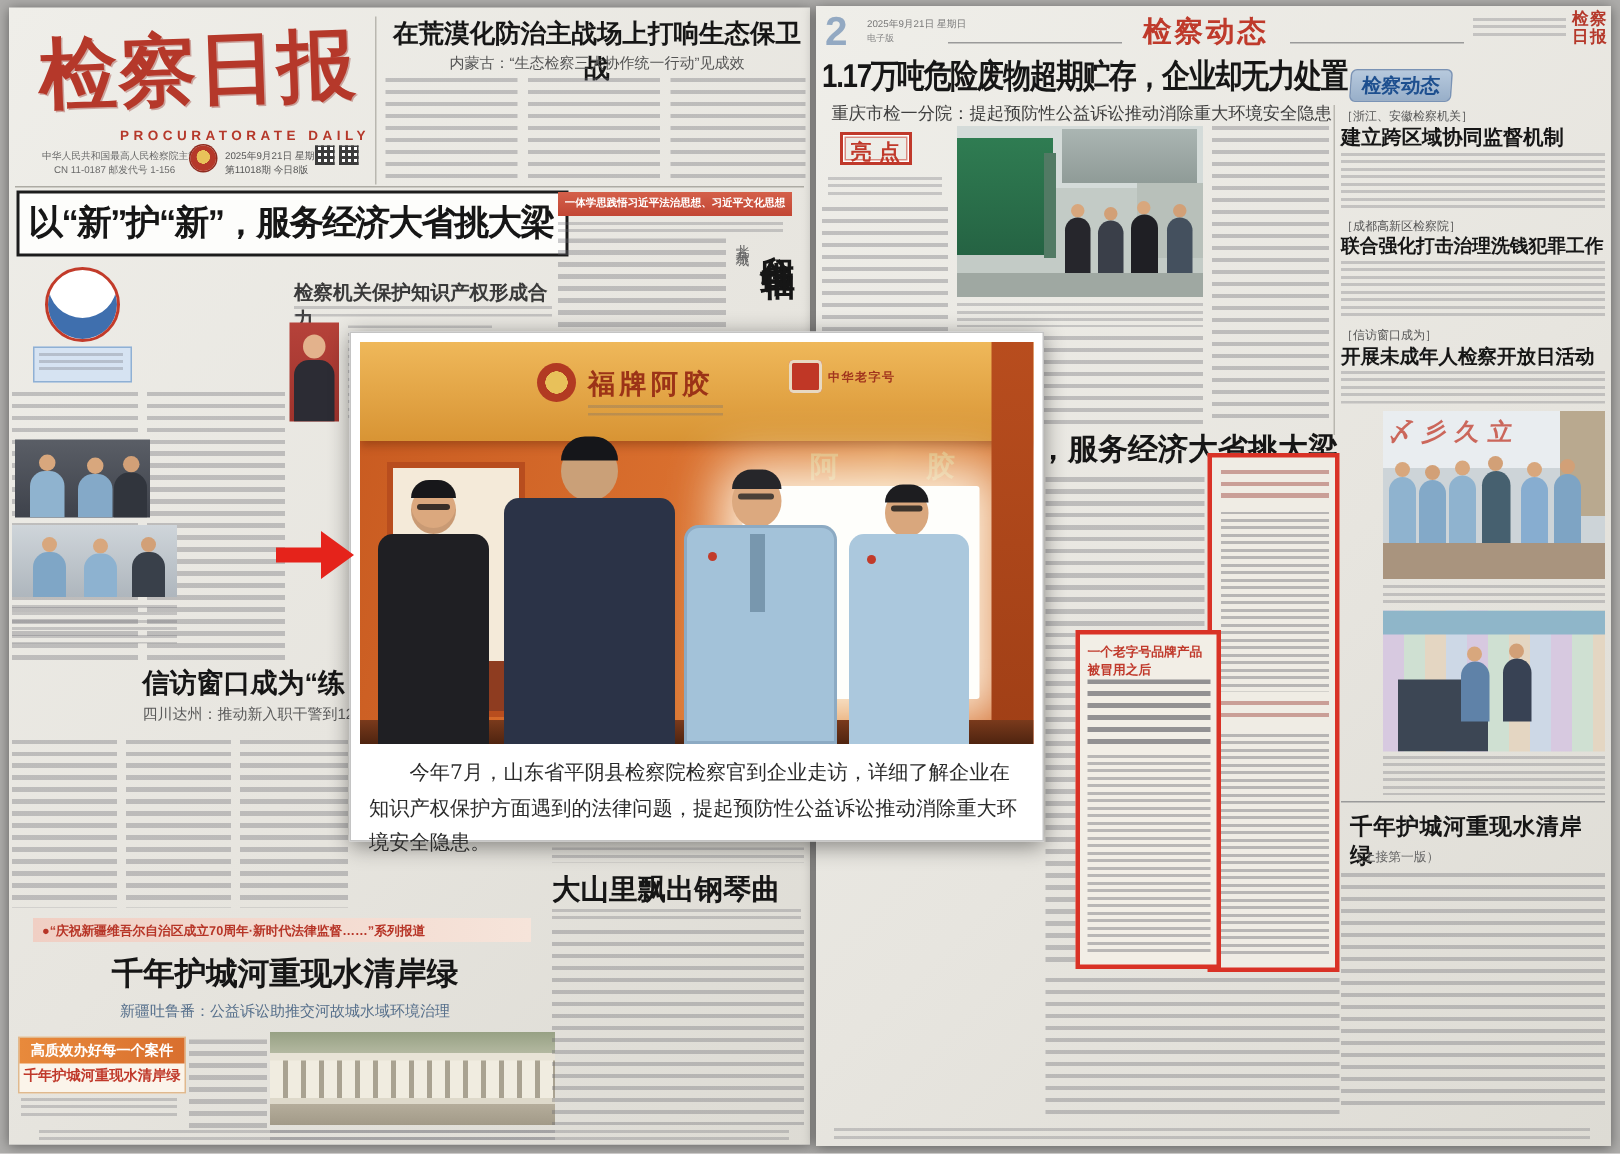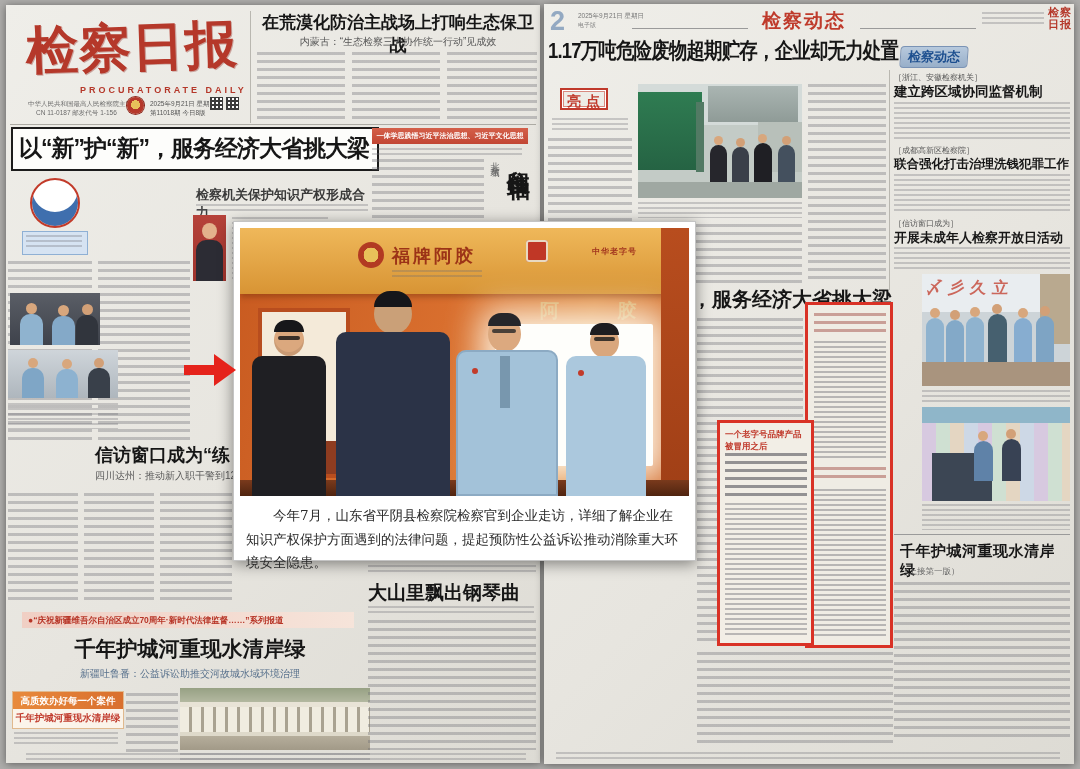--- a/index.html
+++ b/index.html
@@ -144,20 +144,21 @@
     <div class="abs" style="left:316px;top:24px;width:116px;height:1px;background:#9a9a9a;"></div>
     <div class="abs bt-s" style="left:438px;top:8px;width:62px;height:13px;"></div>
     <div class="abs" style="left:504px;top:3px;width:24px;height:24px;font-family:'DejaVu Serif',serif;font-weight:bold;
                 font-size:11px;line-height:12px;color:#b5382a;letter-spacing:1px;word-break:break-all;">检察日报</div>
 
     <div class="abs hl" style="left:4px;top:32px;width:420px;font-size:22px;font-weight:900;letter-spacing:-1px;
                 transform:scaleX(.84);transform-origin:left top;white-space:nowrap;">1.17万吨危险废物超期贮存，企业却无力处置</div>
     <div class="abs" style="left:356px;top:42px;width:66px;height:20px;background:linear-gradient(180deg,#b7c9dd,#98afc9);
                 border:1px solid #7a93b5;border-radius:4px;color:#1d4f8f;font-size:13px;font-weight:bold;
                 text-align:center;line-height:20px;transform:skewX(-4deg);">检察动态</div>
+    <div class="abs" style="left:10px;top:64px;width:334px;font-size:11.5px;color:#3f3f3f;text-align:center;">重庆市检一分院：提起预防性公益诉讼推动消除重大环境安全隐患</div>
 
     <div class="abs" style="left:16px;top:84px;width:48px;height:22px;border:2px solid #c0392b;box-shadow:inset 0 0 0 1px #fff,inset 0 0 0 2px #d98a80;
                 color:#c0392b;font-size:14px;font-weight:bold;text-align:center;line-height:22px;letter-spacing:5px;padding-left:4px;box-sizing:border-box;">亮点</div>
     <div class="abs bt-s" style="left:8px;top:114px;width:76px;height:14px;"></div>
     <div class="abs bt" style="left:4px;top:134px;width:84px;height:146px;"></div>
 
     <div class="abs photo" style="left:94px;top:80px;width:164px;height:114px;background:linear-gradient(180deg,#d4dbd9 0 36%,#c3cbc6 36% 100%);">
       <div class="abs" style="left:0;top:8px;width:64px;height:78px;background:linear-gradient(180deg,#2f7c52,#256343);"></div>
       <div class="abs" style="left:58px;top:18px;width:8px;height:70px;background:#527a64;"></div>
       <div class="abs" style="left:70px;top:2px;width:90px;height:36px;background:linear-gradient(180deg,#aab5b2,#8f9b97);"></div>
@@ -277,21 +278,21 @@
     <div class="photo" style="position:absolute;left:6px;top:6px;width:449px;height:268px;
                 background:linear-gradient(105deg,#c85a20 0%,#d96f2e 45%,#e08a3e 72%,#cf6226 100%);">
 
       <div class="abs" style="left:0;top:0;width:449px;height:66px;background:linear-gradient(180deg,#efb85a,#d89434);
                   box-shadow:0 3px 6px rgba(80,30,0,.35);">
         <div class="abs" style="left:118px;top:14px;width:26px;height:26px;border-radius:50%;background:radial-gradient(circle,#e8c15a 0 40%,#b23a22 41% 100%);"></div>
         <div class="abs" style="left:152px;top:16px;font-size:18px;font-weight:bold;color:#9c3317;letter-spacing:3px;
                     font-family:'DejaVu Serif',serif;">福牌阿胶</div>
         <div class="abs bt-s" style="left:152px;top:42px;width:90px;height:7px;"></div>
         <div class="abs" style="left:286px;top:12px;width:22px;height:22px;background:#c03726;border-radius:3px;box-shadow:inset 0 0 0 2px #e8d9c2;"></div>
-        <div class="abs" style="left:312px;top:18px;font-size:8px;color:#a2351e;font-weight:bold;letter-spacing:1px;margin-left:40px;">中华老字号</div>
+        <div class="abs" style="left:312px;top:18px;font-size:8px;color:#a2351e;font-weight:bold;letter-spacing:1px;">中华老字号</div>
       </div>
 
       <div class="abs" style="left:300px;top:70px;font-size:19px;font-weight:bold;color:#d8b168;opacity:.85;
                   letter-spacing:26px;font-family:'DejaVu Serif',serif;">阿  胶</div>
 
       <div class="abs" style="left:18px;top:80px;width:92px;height:170px;background:linear-gradient(180deg,#f4ead9 0 78%,#8e3c20 78% 100%);
                   box-shadow:inset 0 0 0 4px #b84d1e;"></div>
 
       <div class="abs" style="left:255px;top:96px;width:158px;height:142px;background:#fefefb;
                   box-shadow:0 0 34px 14px rgba(255,252,240,.9);border-radius:2px;"></div>

